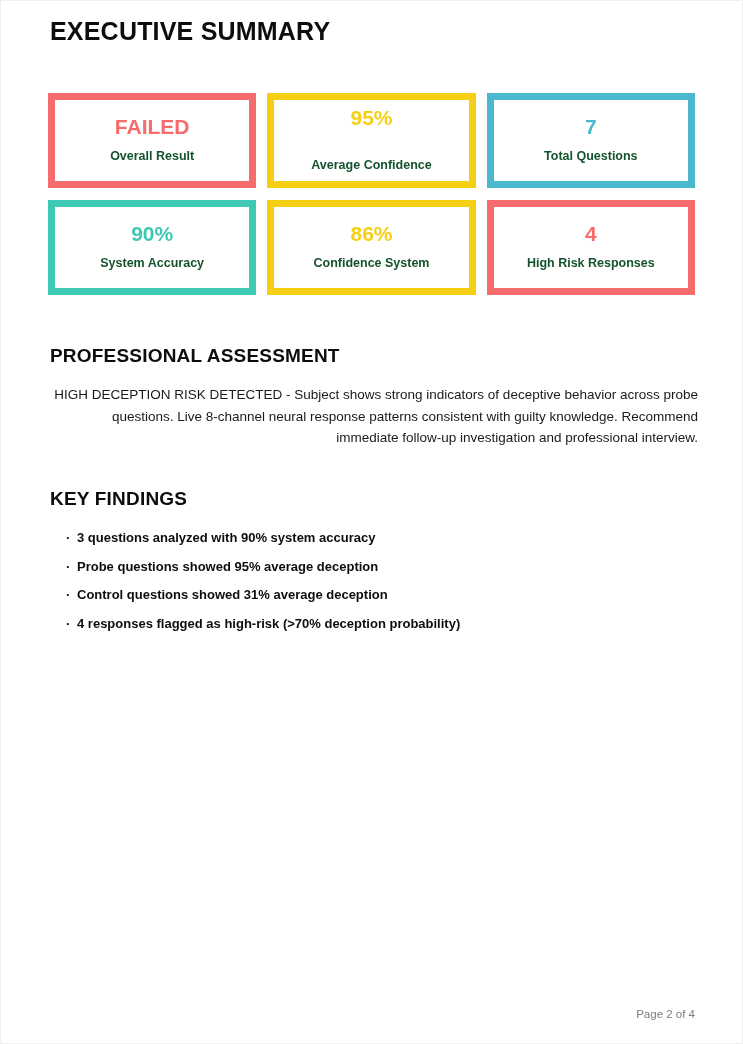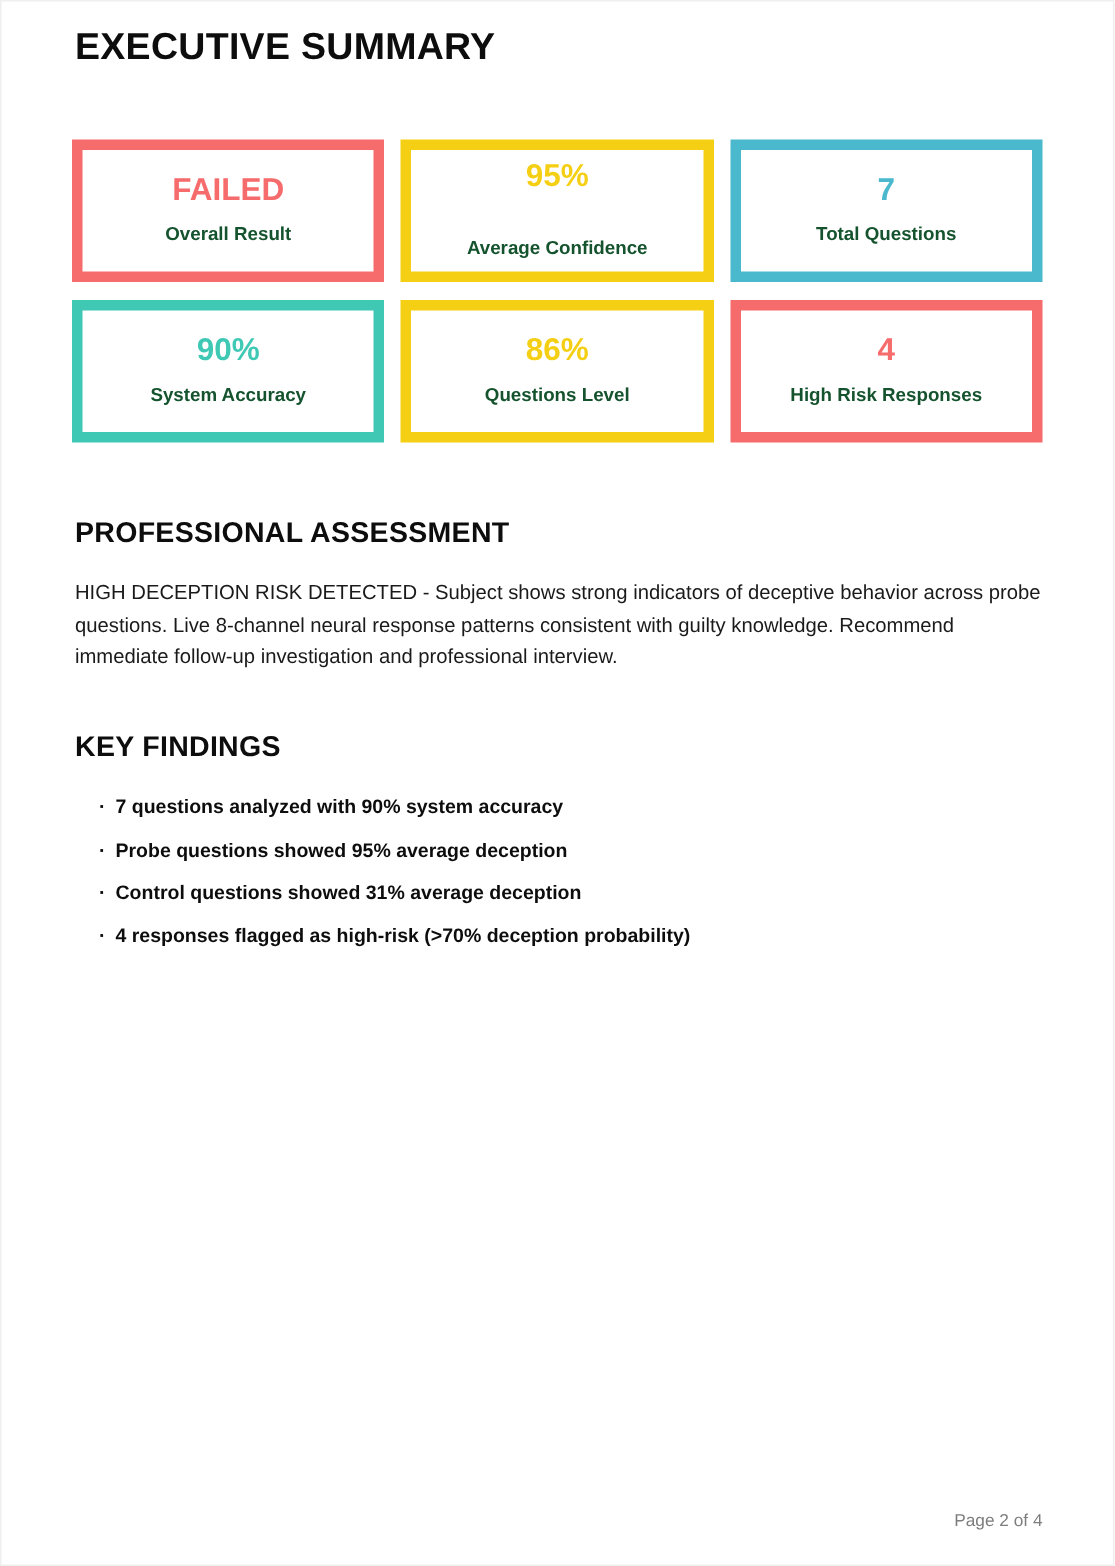--- a/index.html
+++ b/index.html
@@ -61,20 +61,21 @@
     font-size: 19px;
     font-weight: bold;
     color: #0d0d0d;
     letter-spacing: 0.2px;
   }
   .assessment-body {
     margin-top: 17px;
     font-size: 13.5px;
     line-height: 21.6px;
     color: #1a1a1a;
+    text-align: right;
   }
   .findings-list {
     margin-top: 21px;
     list-style: none;
     margin-left: 16px;
   }
   .finding-item {
     font-size: 13px;
     font-weight: bold;
     color: #0d0d0d;
@@ -112,36 +113,36 @@
   <div class="stat-card" style="border-color: rgb(74, 185, 206);">
     <div class="stat-value" style="color: rgb(74, 185, 206);">7</div>
     <div class="stat-label">Total Questions</div>
   </div>
   <div class="stat-card" style="border-color: rgb(63, 200, 180);">
     <div class="stat-value" style="color: rgb(63, 200, 180);">90%</div>
     <div class="stat-label">System Accuracy</div>
   </div>
   <div class="stat-card" style="border-color: rgb(245, 207, 19);">
     <div class="stat-value" style="color: rgb(245, 207, 19);">86%</div>
-    <div class="stat-label">Questions Level</div>
+    <div class="stat-label">Confidence System</div>
   </div>
   <div class="stat-card" style="border-color: rgb(246, 107, 107);">
     <div class="stat-value" style="color: rgb(246, 107, 107);">4</div>
     <div class="stat-label">High Risk Responses</div>
   </div>
 </div>
 
 <section class="section section-assessment">
   <h2 class="section-heading">PROFESSIONAL ASSESSMENT</h2>
   <p class="assessment-body">HIGH DECEPTION RISK DETECTED - Subject shows strong indicators of deceptive behavior across probe questions. Live 8-channel neural response patterns consistent with guilty knowledge. Recommend immediate follow-up investigation and professional interview.</p>
 </section>
 
 <section class="section section-findings">
   <h2 class="section-heading">KEY FINDINGS</h2>
   <ul class="findings-list">
-    <li class="finding-item">7 questions analyzed with 90% system accuracy</li>
+    <li class="finding-item">3 questions analyzed with 90% system accuracy</li>
     <li class="finding-item">Probe questions showed 95% average deception</li>
     <li class="finding-item">Control questions showed 31% average deception</li>
     <li class="finding-item">4 responses flagged as high-risk (&gt;70% deception probability)</li>
   </ul>
 </section>
 
 <div class="page-footer">Page 2 of 4</div>
 
 </body></html>

